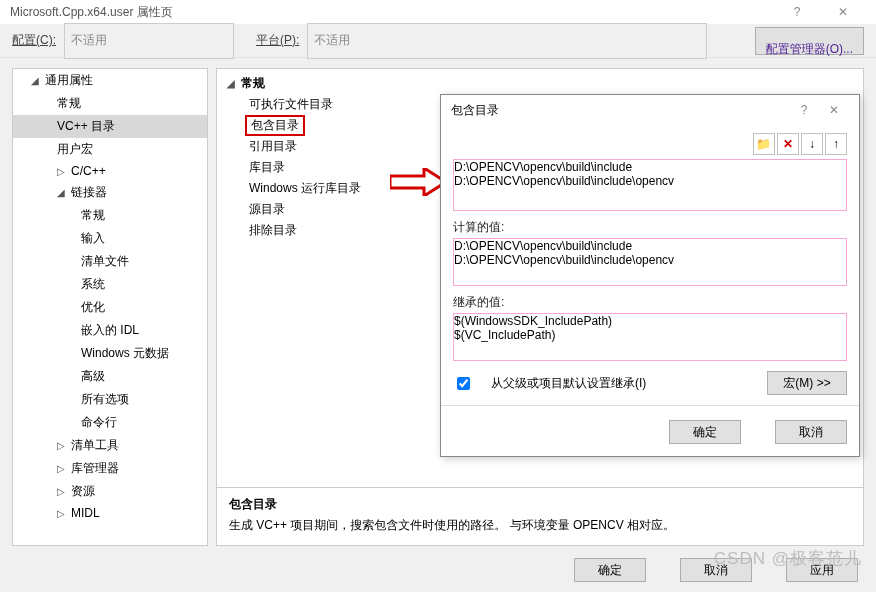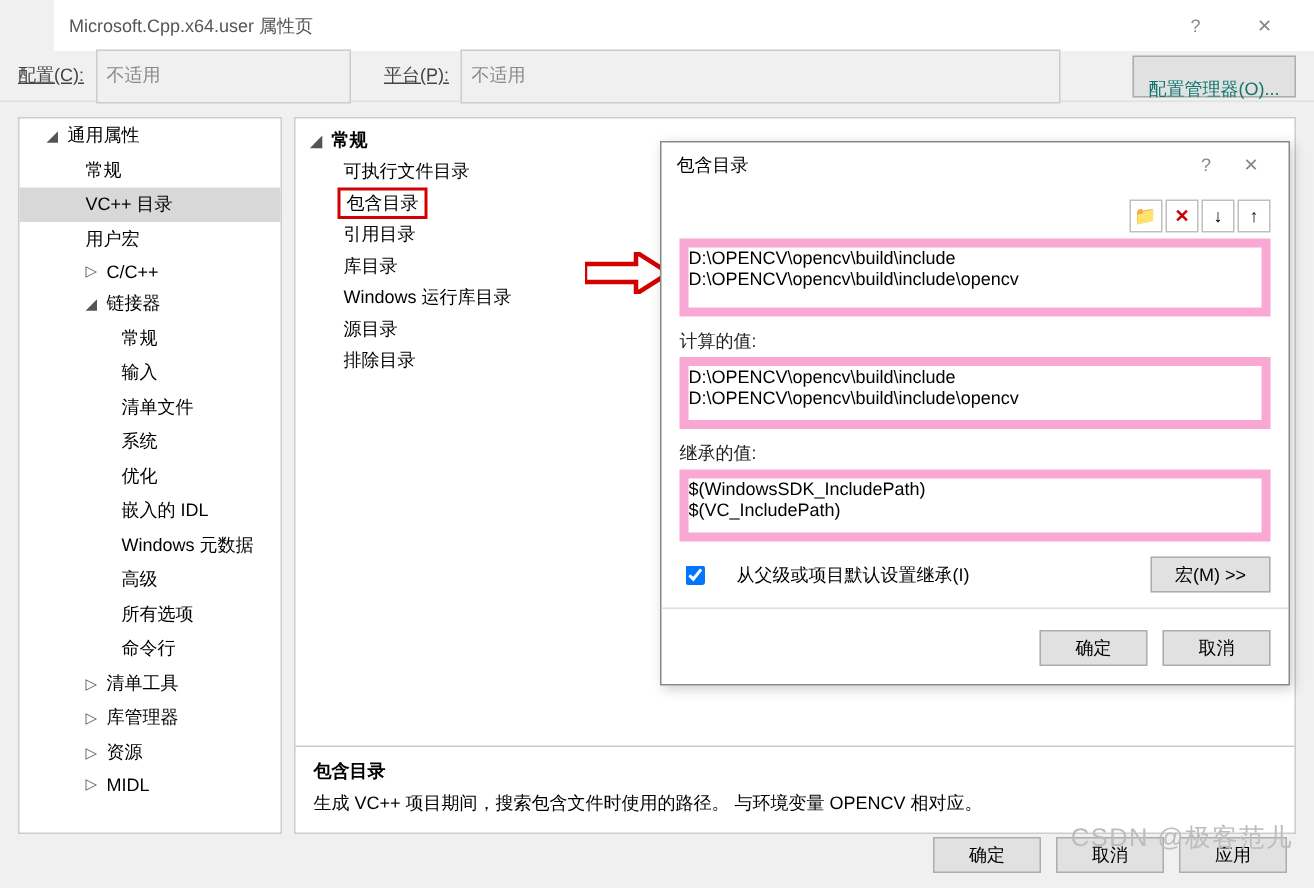--- a/index.html
+++ b/index.html
@@ -1,60 +1,60 @@
 <!DOCTYPE html>
 <html><head>
 <meta charset="utf-8">
 <style>
 * { box-sizing: border-box; font-family: "Microsoft YaHei", "Segoe UI", sans-serif; font-size: 12px; }
 body { margin: 0; background: #f0f0f0; width: 876px; height: 592px; overflow: hidden; position: relative; }
 
-.titlebar { height: 34px; background: #fff; display: flex; align-items: center; padding: 0 10px; color: #555; margin-left: 36px; }
+.titlebar { height: 24px; background: #fff; display: flex; align-items: center; padding: 0 10px; color: #555; }
 .titlebar .spacer { flex: 1; }
 .tb-btn { width: 46px; height: 30px; display: flex; align-items: center; justify-content: center; color: #888; }
 
 .toprow { height: 34px; background: #f0f0f0; display: flex; align-items: center; padding: 0 12px; gap: 8px; border-bottom: 1px solid #e0e0e0; }
 .toprow label { color: #444; text-decoration: underline; }
 .combo { background: #fff; border: 1px solid #ccc; height: 36px; padding: 0 6px; display: flex; align-items: center; color: #555; }
 .combo.disabled { background: #f0f0f0; color: #888; }
-.cfgmgr { height: 22px; border: 1px solid #adadad; background: #e1e1e1; padding: 13px 10px; color: #0f766e; }
+.cfgmgr { height: 22px; border: 1px solid #adadad; background: #e1e1e1; padding: 13px 10px; color: #4c1d95; }
 
 .mainarea { display: flex; height: 498px; padding: 10px 12px; gap: 8px; }
 
-.leftpanel { width: 176px; background: #fff; border: 1px solid #ccc; overflow-y: auto; }
+.leftpanel { width: 196px; background: #fff; border: 1px solid #ccc; overflow-y: auto; }
 .tree-row { padding: 3px 4px; display: flex; align-items: center; white-space: nowrap; }
 .tree-row.lvl1 { padding-left: 18px; }
 .tree-row.lvl2 { padding-left: 44px; }
 .tree-row.lvl3 { padding-left: 68px; }
 .tree-row.sel { background: #d8d8d8; }
 .tri { width: 10px; display: inline-block; margin-right: 4px; color: #555; font-size: 10px; }
 .tri.closed::before { content: "▷"; }
 .tri.open::before { content: "◢"; }
 
 .rightpanel { flex: 1; display: flex; flex-direction: column; background: #fff; border: 1px solid #ccc; position: relative; }
 .proplist { flex: 1; padding: 6px 10px; }
 .proplist .group { display: flex; align-items: center; font-weight: bold; margin-bottom: 2px; }
 .proplist .prop { padding: 2px 0 2px 22px; }
 .proplist .prop.hl { border: 2px solid #d40000; display: inline-block; padding: 0 4px; margin-left: 18px; }
 .descr { border-top: 1px solid #ccc; padding: 8px 12px; height: 58px; }
 .descr .dtitle { font-weight: bold; margin-bottom: 4px; }
 
 .main-buttons { position: absolute; right: 18px; bottom: 10px; display: flex; gap: 10px; }
-.btn { min-width: 72px; height: 24px; border: 1px solid #adadad; background: #e1e1e1; display: flex; align-items: center; justify-content: center; }
+.btn { min-width: 72px; height: 24px; border: 1px solid #adadad; background: #e1e1e1; display: flex; align-items: center; justify-content: center; margin-left: 24px; }
 
 .arrow { position: absolute; left: 390px; top: 168px; width: 56px; height: 28px; pointer-events: none; }
 
 
 .popup { position: absolute; left: 440px; top: 94px; width: 420px; background: #fff; border: 1px solid #888; box-shadow: 2px 2px 8px rgba(0,0,0,0.2); }
 .popup-title { height: 30px; display: flex; align-items: center; padding: 0 10px; }
 .popup-title .spacer { flex: 1; }
 .popup-body { padding: 8px 12px; }
 .toolbar { display: flex; justify-content: flex-end; gap: 2px; margin-bottom: 4px; }
 .tool { width: 22px; height: 22px; border: 1px solid #c0c0c0; display: flex; align-items: center; justify-content: center; background: #fff; }
-.listbox { border: 6px solid #f9a8d4; background: #fff; font-family: Consolas, monospace; font-size: 12px; overflow: auto; position: relative; }
+.listbox { border: 1px solid #f9a8d4; background: #fff; font-family: Consolas, monospace; font-size: 12px; overflow: auto; position: relative; }
 .listbox.scrolly { height: 52px; }
 .listbox.small { height: 48px; }
 .lbl { margin: 8px 0 2px; color: #222; }
 .chkrow { display: flex; align-items: center; margin: 10px 0; gap: 18px; }
 .popup-buttons { display: flex; justify-content: flex-end; gap: 10px; padding: 0 12px 12px; }
 .sep { border-top: 1px solid #ddd; margin: 6px -12px; }
 
 .watermark { position: absolute; right: 14px; bottom: 22px; color: #bdbdbd; font-size: 17px; letter-spacing: 1px; pointer-events: none; }
 </style>
 </head>

